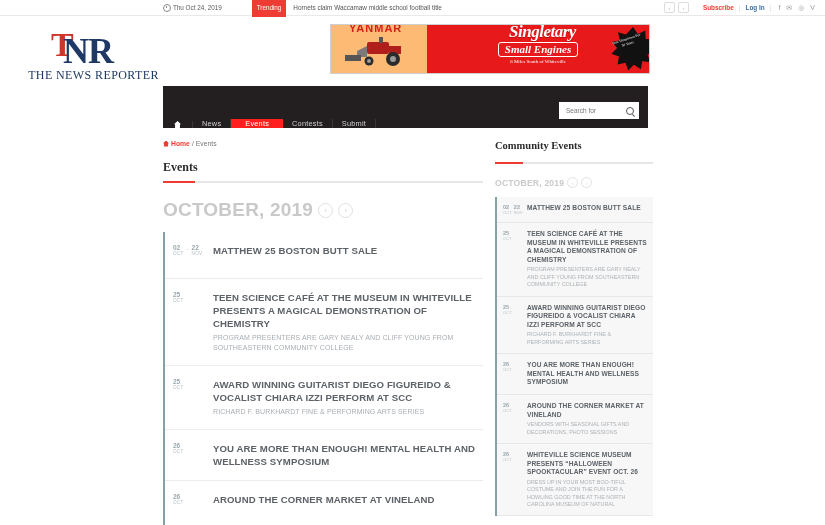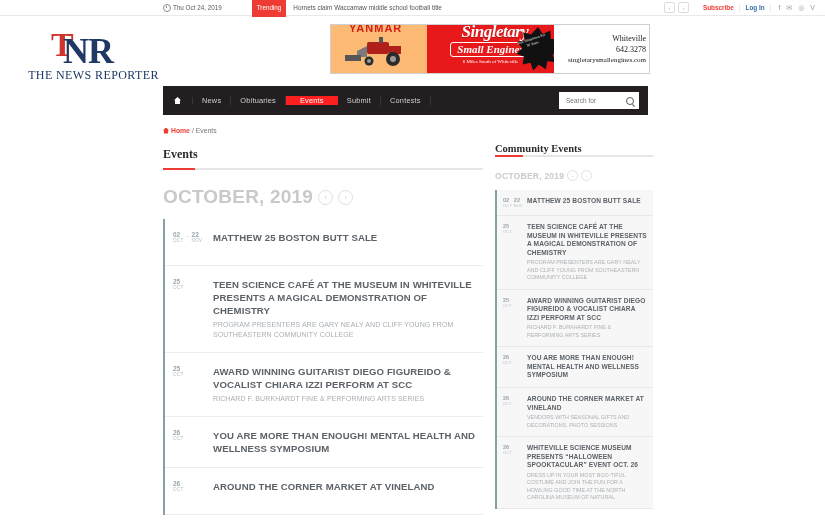--- a/index.html
+++ b/index.html
@@ -92,21 +92,21 @@
   .ad-right{
     width:92px;display:flex;flex-direction:column;align-items:flex-end;justify-content:center;
     padding-right:3px;font-family:"Liberation Serif",serif;color:#1a1a1a;
   }
   .ad-right div{font-size:8px;line-height:11px;}
   .ad-right .ad-url{font-size:7px;}
 
   
   .navwrap{padding:0 0 0 0;display:flex;}
   .nav{
-    margin-left:163px;width:485px;height:29px;background:#231f20;display:flex;align-items:center;
+    margin-left:163px;width:485px;height:42px;background:#231f20;display:flex;align-items:flex-end;
   }
   .nav-item{
     display:flex;align-items:center;justify-content:center;color:#cfcfcf;
     font-size:7.4px;padding:0 9px;border-right:1px solid #3a3637;white-space:nowrap;
     letter-spacing:.2px;
   }
   .nav-item.home{padding:0 11px;}
   .nav-item.active{background:#ff1f1f;color:#fff;padding:0 14px;border-right:none;}
   .home-ico{
     width:7px;height:7px;background:#fff;position:relative;display:inline-block;
@@ -169,21 +169,21 @@
   .ev-title{
     font-size:9.6px;font-weight:bold;color:#5c6268;line-height:13px;letter-spacing:.1px;
   }
   .ev-desc{
     font-size:7px;color:#a9afb4;line-height:10px;margin-top:3px;letter-spacing:.1px;
   }
 
   
   .side-title{
     font-family:"Liberation Serif",serif;font-size:10.5px;font-weight:bold;color:#2b2b2b;
-    padding-bottom:1px;margin-top:16px;
+    padding-bottom:11px;margin-top:0;
   }
   .side-rule{height:2px;background:#e6e6e6;position:relative;}
   .side-rule:before{content:"";position:absolute;left:0;top:0;width:28px;height:2px;background:#ee3b33;}
   .side-month-row{display:flex;align-items:center;gap:3px;margin-top:13px;margin-bottom:9px;}
   .side-month{font-size:8.6px;font-weight:bold;color:#cacaca;letter-spacing:.2px;}
   .s-arr{
     width:9px;height:9px;border:1px solid #e2e2e2;border-radius:50%;color:#d2d2d2;
     font-size:5px;display:flex;align-items:center;justify-content:center;
   }
   .side-list{border-left:2px solid #86a0a8;background:#f7f7f7;}
@@ -250,38 +250,32 @@
           <rect x="42" y="0" width="4" height="6" fill="#555"></rect>
         </svg>
       </div>
       <div class="ad-mid">
         <div class="ad-script">Singletary</div>
         <div class="ad-box">Small Engines</div>
         <div class="ad-sub">6 Miles South of Whiteville</div>
         <div class="ad-burst"></div>
         <div class="ad-burst-txt">Your Hometown For 30 Years</div>
       </div>
-      <div class="ad-right">
-        <div>Whiteville</div>
-        <div>642.3278</div>
-        <div class="ad-url">singletarysmallengines.com</div>
-      </div>
     </div>
   </div>
 
   <div class="navwrap">
     <div class="nav">
       <div class="nav-item home">
         <span class="home-ico"></span>
       </div>
       <div class="nav-item">News</div>
-      <div class="nav-item">Obituaries</div>
       <div class="nav-item active">Events</div>
+      <div class="nav-item">Contests</div>
       <div class="nav-item">Submit</div>
-      <div class="nav-item">Contests</div>
       <div class="nav-item nav-spacer"></div>
       <div class="nav-search">
         <input type="text" placeholder="Search for" style="">
         <span class="mag"></span>
       </div>
     </div>
   </div>
 
   <div class="content">
 

